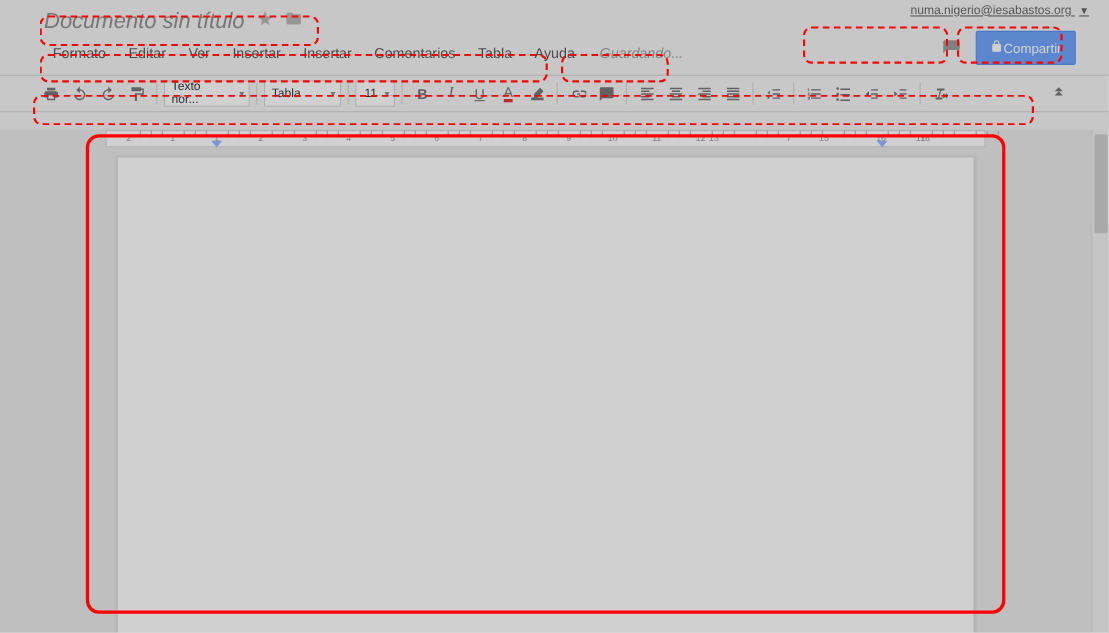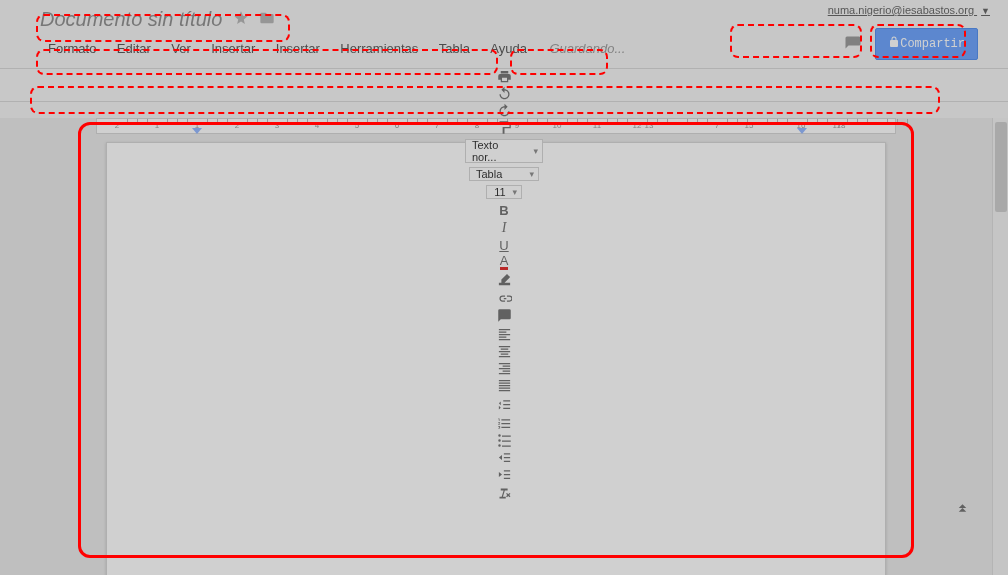--- a/index.html
+++ b/index.html
@@ -18,25 +18,25 @@
   .star-icon,.folder-icon { display:inline-block; vertical-align:middle; margin-left:6px; color:#999;}
   .star-icon svg, .folder-icon svg { width:16px; height:16px; fill:#a7a7a7;}
 
   .menus { margin-top:6px; }
   .menu-item { display:inline-block; font-size:13px; color:#333; padding: 4px 8px; cursor:pointer;}
   .saving { display:inline-block; font-size:13px; color:#888; margin-left:10px; font-style: italic;}
 
   .top-right { position:absolute; top:28px; right:30px; display:flex; gap:8px; align-items:center; z-index:2;}
   .comment-bubble-btn { width:28px; height:28px; display:flex; align-items:center; justify-content:center; cursor:pointer;}
   .btn { font-size:12px; padding:7px 12px; border:1px solid #bbb; background:#f5f5f5; cursor:pointer; border-radius:2px;}
-  .btn.primary { background:#4d90fe; border-color:#3079ed; color:#fff; display:flex; align-items:center; gap:0;font-family:Liberation Mono, monospace;}
+  .btn.primary { background:#4d90fe; border-color:#3079ed; color:#fff; display:flex; align-items:center; gap:0;}
   .btn.primary svg { width:12px; height:12px; fill:#fff;}
 
   .toolbar { margin-top:8px; height:34px; background:#f3f3f3; border-top:1px solid #d0d0d0; border-bottom:1px solid #d0d0d0;
-             display:flex; align-items:center; padding:0 34px; gap:2px; position:relative; z-index:2;flex-direction:column;}
+             display:flex; align-items:center; padding:0 34px; gap:2px; position:relative; z-index:2;}
   .tb-btn { width:24px; height:24px; display:flex; align-items:center; justify-content:center; cursor:pointer; color:#555;}
   .tb-btn svg { width:15px; height:15px; fill:#555; }
   .tb-sep { width:1px; height:20px; background:#ccc; margin:0 4px;}
   .tb-select { height:24px; border:1px solid #ccc; background:#fff; font-size:11px; padding:0 18px 0 6px; position:relative; cursor:pointer; display:flex; align-items:center;}
   .tb-select::after { content:"▾"; position:absolute; right:4px; font-size:9px; color:#777;}
   .tb-select.style { width:78px;}
   .tb-select.font  { width:70px;}
   .tb-select.size  { width:36px; justify-content:center; padding:0 14px 0 6px;}
   .bold   { font-weight:bold; font-size:13px;}
   .italic { font-style:italic; font-family: 'Times New Roman', serif; font-size:14px;}
@@ -80,21 +80,21 @@
           <path d="M10 4H4a2 2 0 0 0-2 2v12a2 2 0 0 0 2 2h16a2 2 0 0 0 2-2V8a2 2 0 0 0-2-2h-8l-2-2z"></path>
         </svg>
     </span>
 
     <div class="menus">
       <span class="menu-item">Formato</span>
       <span class="menu-item">Editar</span>
       <span class="menu-item">Ver</span>
       <span class="menu-item">Insertar</span>
       <span class="menu-item">Insertar</span>
-      <span class="menu-item">Herramientas</span>
+      <span class="menu-item">Comentarios</span>
       <span class="menu-item">Tabla</span>
       <span class="menu-item">Ayuda</span>
       <span class="saving">Guardando...</span>
     </div>
   </div>
 
   <div class="top-right">
     <div class="comment-bubble-btn">
       <svg viewBox="0 0 24 24" width="18" height="18" fill="#848484">
           <path d="M20 2H4a2 2 0 0 0-2 2v14l4-4h14a2 2 0 0 0 2-2V4a2 2 0 0 0-2-2z"></path>

